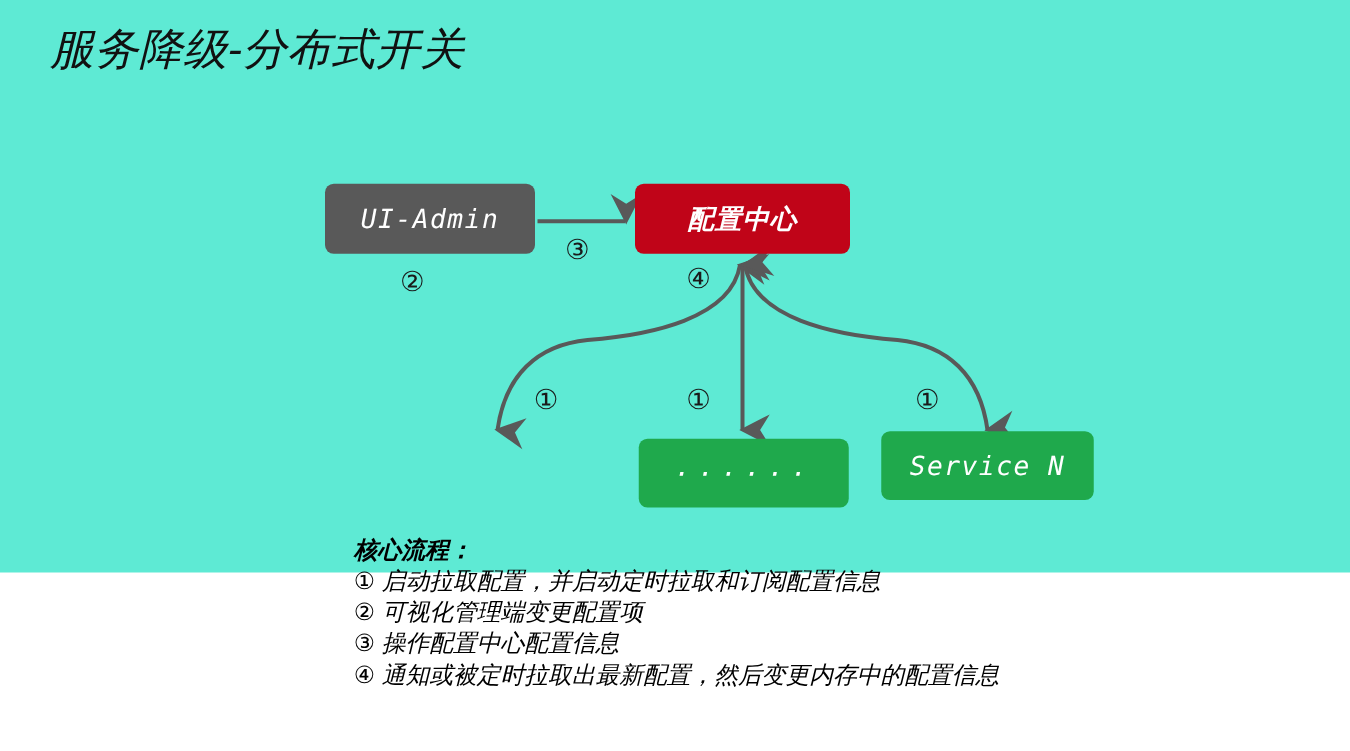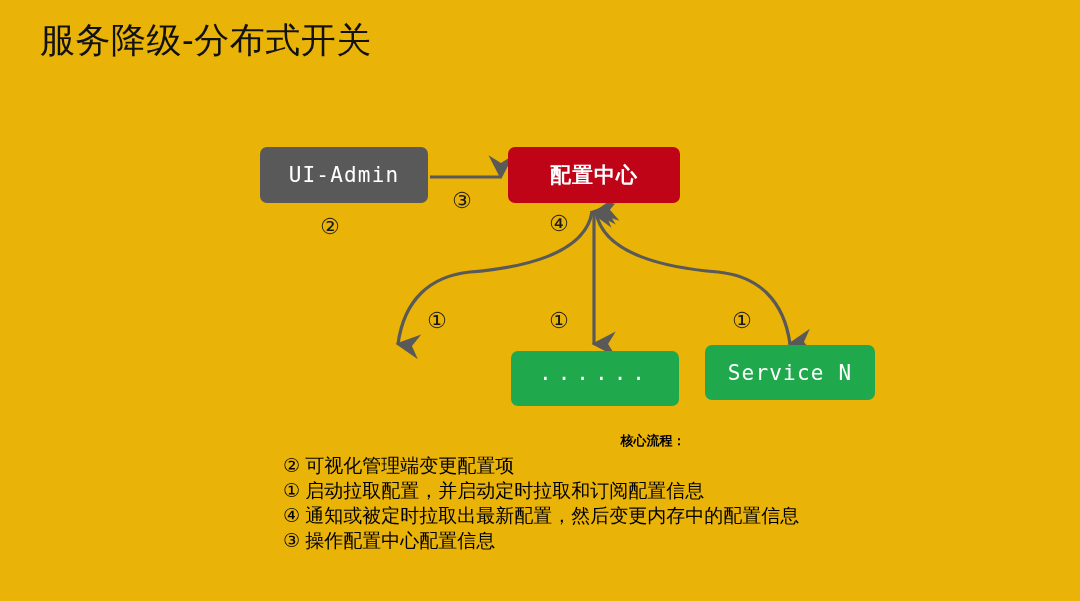--- a/index.html
+++ b/index.html
@@ -14,22 +14,23 @@
     position: relative;
     overflow: hidden;
     font-family: "Liberation Sans", "DejaVu Sans", sans-serif;
     color: #000000;
   }
 
   #slide {
     position: absolute;
     inset: 0;
     width: 1080px;
-    height: 601px;
-    background: #eab308;
+    height: 458px;
+    background: #5eead4;
+    font-style: italic;
   }
 
   
   #slide-title {
     position: absolute;
     left: 40px;
     top: 18px;
     font-size: 35px;
     line-height: 44px;
     font-weight: 400;
@@ -137,26 +138,25 @@
   #marker-1-c { left: 732px; top: 310px; }
 
   
   #notes {
     position: absolute;
     left: 283px;
     top: 428px;
     width: 740px;
   }
   #notes .note-heading {
-    font-size: 13px;
+    font-size: 19px;
     line-height: 25px;
     font-weight: 700;
     color: #000000;
     white-space: nowrap;
-    text-align: center;
   }
   #notes .note-line {
     font-size: 19px;
     line-height: 25px;
     font-weight: 400;
     color: #000000;
     white-space: nowrap;
   }
 </style>
 </head>
@@ -219,19 +219,19 @@
     <div class="step-marker" id="marker-3">③</div>
     <div class="step-marker" id="marker-4">④</div>
     <div class="step-marker" id="marker-1-a">①</div>
     <div class="step-marker" id="marker-1-b">①</div>
     <div class="step-marker" id="marker-1-c">①</div>
 
   </div>
 
   <div id="notes">
     <div class="note-heading">核心流程：</div>
+    <div class="note-line">① 启动拉取配置，并启动定时拉取和订阅配置信息</div>
     <div class="note-line">② 可视化管理端变更配置项</div>
-    <div class="note-line">① 启动拉取配置，并启动定时拉取和订阅配置信息</div>
+    <div class="note-line">③ 操作配置中心配置信息</div>
     <div class="note-line">④ 通知或被定时拉取出最新配置，然后变更内存中的配置信息</div>
-    <div class="note-line">③ 操作配置中心配置信息</div>
   </div>
 
 </div>
 
 </body></html>

